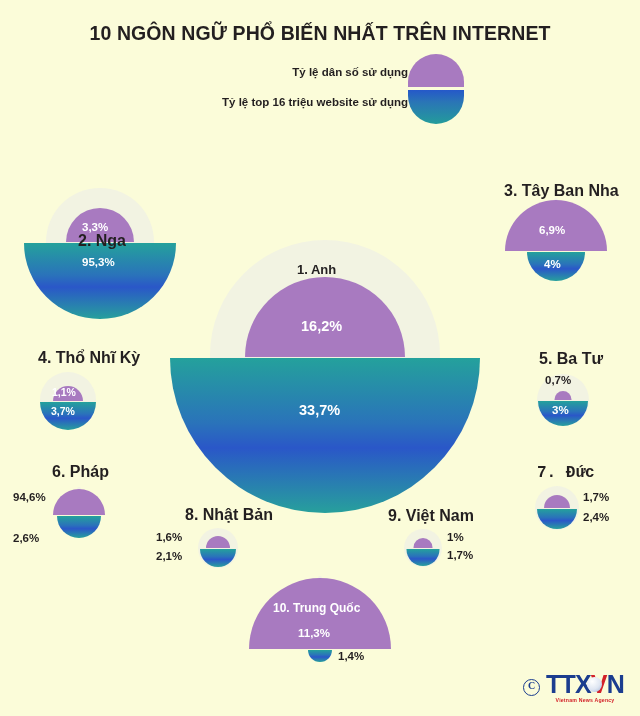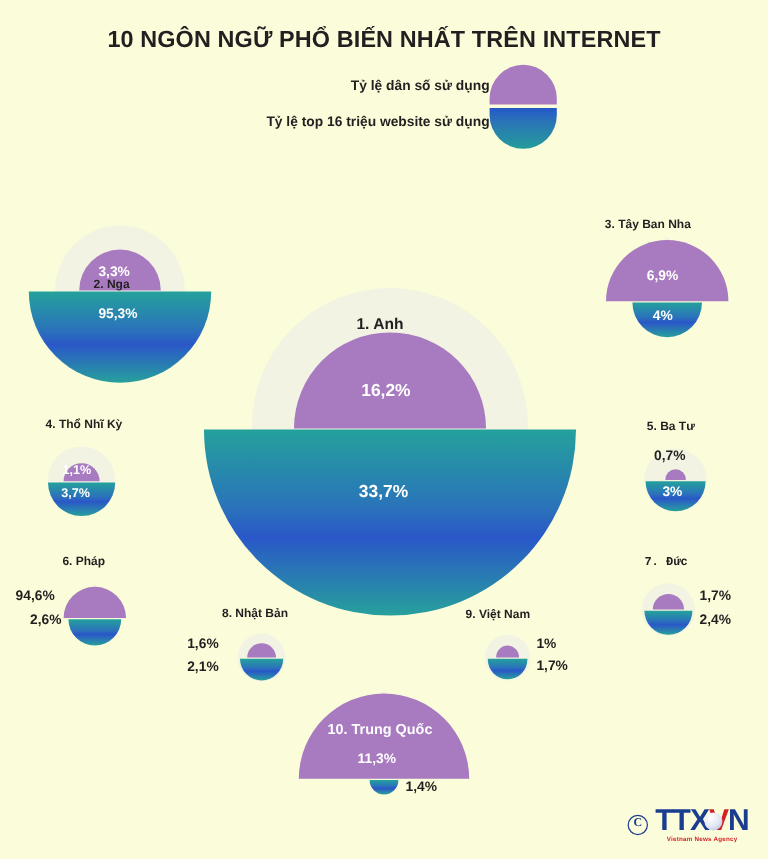--- a/index.html
+++ b/index.html
@@ -93,21 +93,21 @@
     transform: translateX(-50%);
   }
   
   .bot-half {
     position: absolute;
     background: linear-gradient(180deg,#24a19c 0%,#2a73ba 42%,#2a57c8 58%,#27a09c 100%);
     transform: translateX(-50%);
   }
   .unit-name {
     position: absolute;
-    font-size: 10px;
+    font-size: 16px;
     font-weight: bold;
     white-space: nowrap;
     color: #231f20;
   }
   .val {
     position: absolute;
     font-size: 11.5px;
     font-weight: bold;
     white-space: nowrap;
   }
@@ -244,21 +244,21 @@
     <div class="val outside" style="left:-18px; top:0px;">0,7%</div>
     <div class="val inside" style="left:-11px; top:30px;">3%</div>
   </div>
 
   <div class="unit" style="left:79px; top:489px; width:0; height:0;">
     <div class="bg-circle" style="left:0; top:-2px; width:4px; height:4px;"></div>
     <div class="top-half" style="left:0; top:0; width:52px; height:26px; border-radius:26px 26px 0 0;"></div>
     <div class="bot-half" style="left:0; top:27px; width:44px; height:22px; border-radius:0 0 22px 22px;"></div>
     <div class="unit-name" style="left:-27px; top:-26px;">6. Pháp</div>
     <div class="val outside" style="left:-66px; top:2px;">94,6%</div>
-    <div class="val outside" style="left:-66px; top:22px;margin-left:12px;">2,6%</div>
+    <div class="val outside" style="left:-66px; top:43px;">2,6%</div>
   </div>
 
   <div class="unit" style="left:557px; top:486px; width:0; height:0;">
     <div class="bg-circle" style="left:0; top:0; width:44px; height:44px;"></div>
     <div class="top-half" style="left:0; top:9px; width:26px; height:13px; border-radius:13px 13px 0 0;"></div>
     <div class="bot-half" style="left:0; top:23px; width:40px; height:20px; border-radius:0 0 20px 20px;"></div>
     <div class="unit-name" style="left:-20px; top:-22px;font-family:Liberation Mono, monospace;">7. Đức</div>
     <div class="val outside" style="left:26px; top:5px;">1,7%</div>
     <div class="val outside" style="left:26px; top:25px;">2,4%</div>
   </div>

